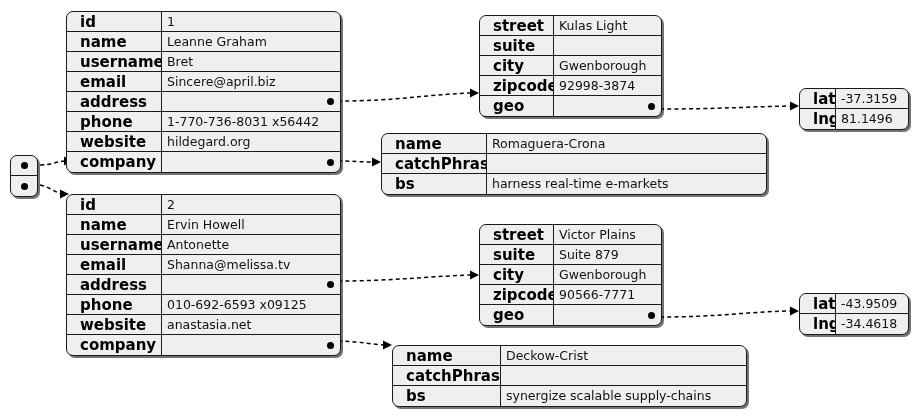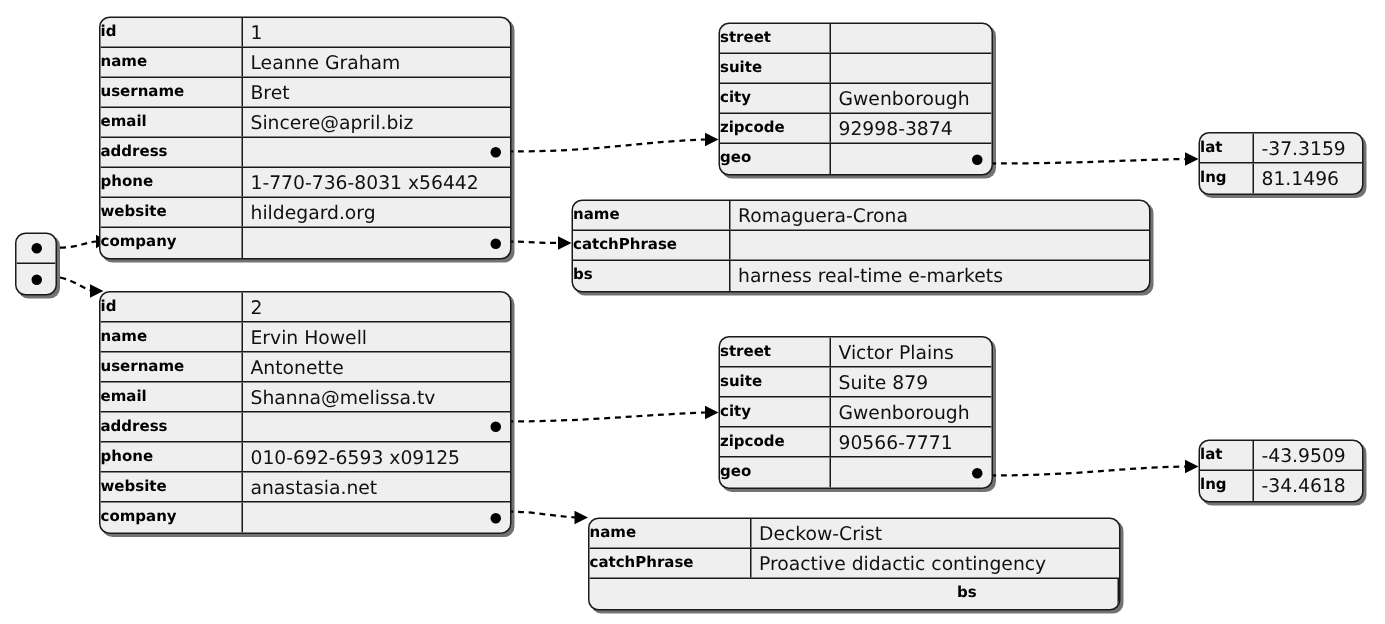--- a/index.html
+++ b/index.html
@@ -34,23 +34,23 @@
     align-items: stretch;
   }
   .node .row:last-child {
     border-bottom: none;
     justify-content: flex-end;
   }
   .node .k {
     box-sizing: border-box;
     border-right: 1.4px solid #1a1a1a;
     font-weight: bold;
-    font-size: 10px;
+    font-size: 15px;
     line-height: 18px;
-    padding: 0 0 0 0;
+    padding: 0 0 0 13px;
     color: #000;
     white-space: nowrap;
     overflow: hidden;
     display: flex;
     align-items: center;
   }
   .node .v {
     box-sizing: border-box;
     flex: 1 1 auto;
     font-size: 12.5px;
@@ -234,20 +234,21 @@
       <div class="k" style="width:95px">company</div>
       <div class="v ptr">
         <span class="bullet"></span>
       </div>
     </div>
   </div>
 
   <div class="node" style="left:479px; top:15px; width:183px;">
     <div class="row">
       <div class="k" style="width:74px">street</div>
+      <div class="v">Kulas Light</div>
     </div>
     <div class="row">
       <div class="k" style="width:74px">suite</div>
     </div>
     <div class="row">
       <div class="k" style="width:74px">city</div>
       <div class="v">Gwenborough</div>
     </div>
     <div class="row">
       <div class="k" style="width:74px">zipcode</div>
@@ -322,20 +323,20 @@
     </div>
   </div>
 
   <div class="node" style="left:392px; top:345px; width:355px;">
     <div class="row">
       <div class="k" style="width:108px">name</div>
       <div class="v">Deckow-Crist</div>
     </div>
     <div class="row">
       <div class="k" style="width:108px">catchPhrase</div>
-      <div class="v">Proactive didactic contingency</div>
     </div>
     <div class="row">
       <div class="k" style="width:108px">bs</div>
+      <div class="v">synergize scalable supply-chains</div>
     </div>
   </div>
 
 </div>
 
 </body></html>

